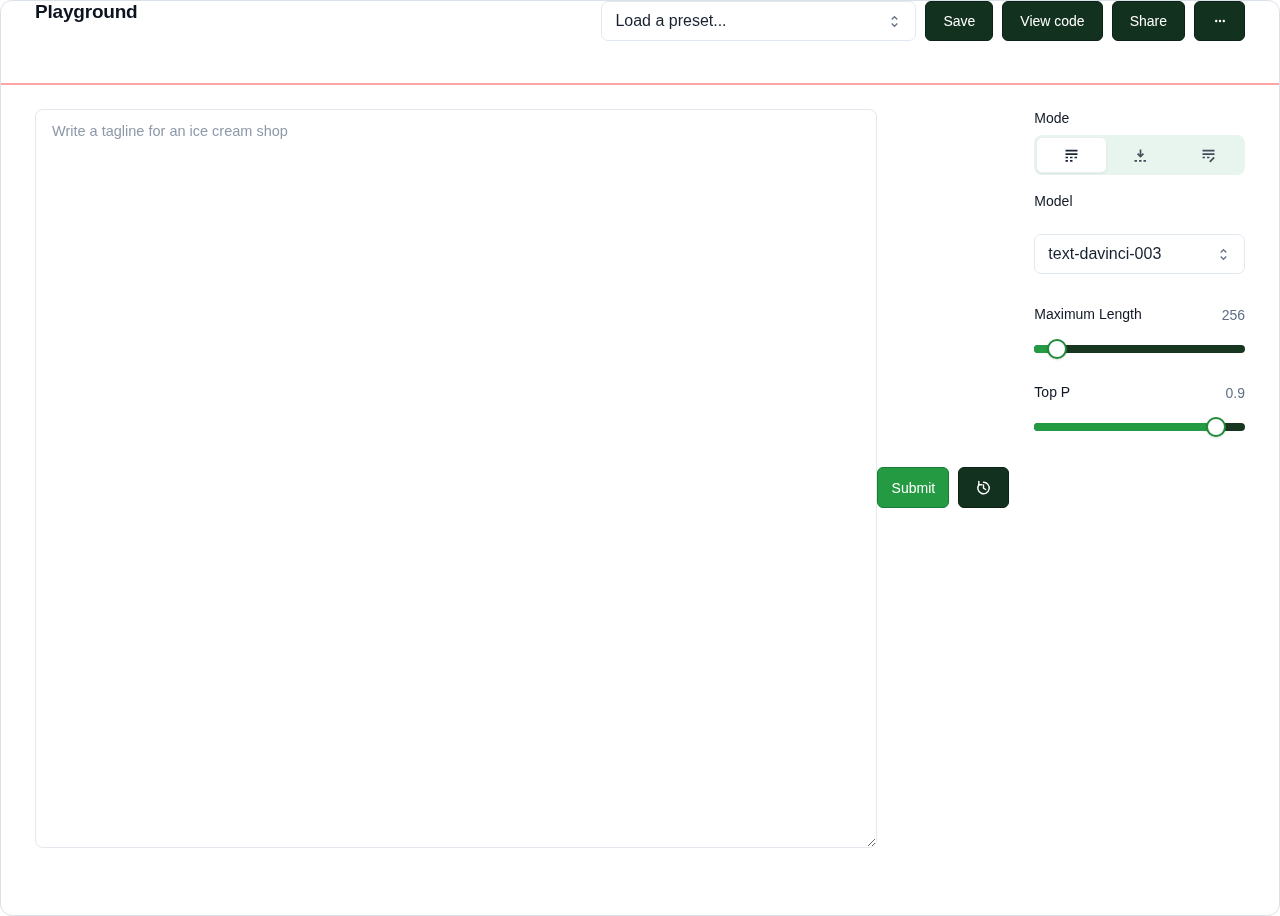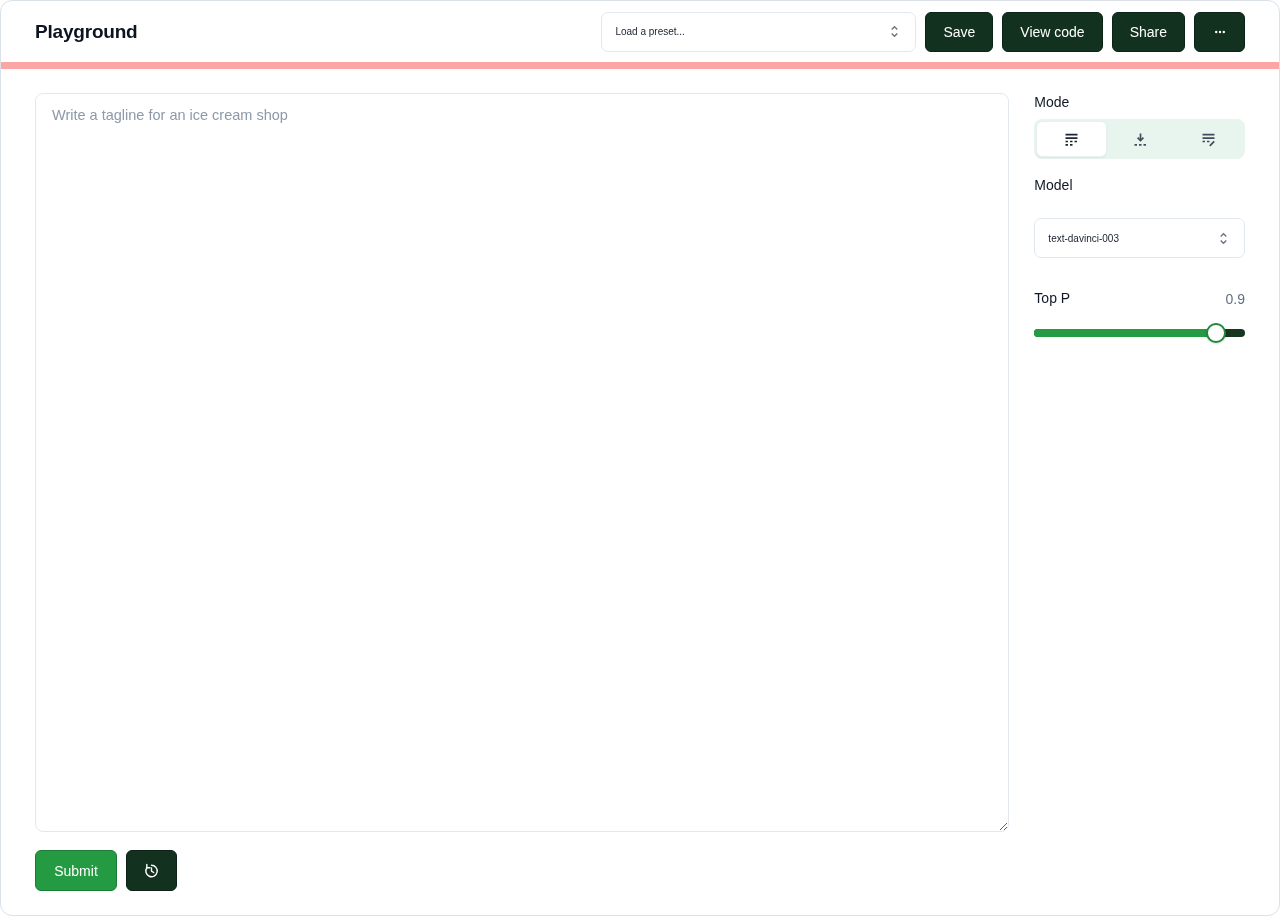--- a/index.html
+++ b/index.html
@@ -14,26 +14,26 @@
     height: 916px;
     background: #ffffff;
     border: 1px solid #dbe1e8;
     border-radius: 12px;
     overflow: hidden;
     position: relative;
   }
 
   
   .header {
-    height: 68px;
-    display: flex;
-    align-items: center;
+    height: 84px;
+    display: flex;
+    align-items: flex-start;
     justify-content: space-between;
     padding: 0 34px;
-    border-bottom: 7px solid #fca5a5;
+    border-bottom: 2px solid #fca5a5;
   }
   .page-title {
     font-size: 19px;
     font-weight: 700;
     letter-spacing: -0.2px;
     color: #0c1420;
   }
   .header-controls {
     display: flex;
     align-items: center;
@@ -41,21 +41,21 @@
   }
   .select-box {
     height: 40px;
     display: flex;
     align-items: center;
     justify-content: space-between;
     border: 1px solid #e2e8f0;
     border-radius: 7px;
     background: #ffffff;
     padding: 0 13px;
-    font-size: 10px;
+    font-size: 16px;
     color: #18212f;
     cursor: pointer;
   }
   .preset-select { width: 315px; }
   .btn {
     height: 40px;
     border-radius: 6px;
     border: 1px solid #0c2215;
     background: #12311e;
     color: #ffffff;
@@ -72,21 +72,21 @@
 
   
   .main {
     display: flex;
     padding: 24px 34px 26px 34px;
     gap: 25px;
   }
   .left-col {
     width: 976px;
     display: flex;
-    flex-direction: column;
+    flex-direction: row;
   }
   .prompt-textarea {
     width: 100%;
     height: 739px;
     border: 1px solid #e3e8ee;
     border-radius: 8px;
     padding: 13px 16px;
     font-family: "Liberation Sans", sans-serif;
     font-size: 14.5px;
     color: #101826;
@@ -97,21 +97,21 @@
   .prompt-textarea::placeholder { color: #8d99a9; }
   .footer-row {
     margin-top: 18px;
     display: flex;
     align-items: center;
     gap: 9px;
   }
   .submit-btn {
     background: #249a42;
     border: 1px solid #1b7d35;
-    width: 82px;
+    width: 72px;
     height: 41px;
     padding: 0;
   }
   .history-btn { height: 41px; }
 
   
   .sidebar {
     width: 211px;
     display: flex;
     flex-direction: column;
@@ -280,20 +280,31 @@
       <div class="field-label model-label">Model</div>
       <div class="select-box model-select">
         <span>text-davinci-003</span>
         <svg class="icon-muted" width="15" height="15" viewBox="0 0 15 15" fill="none" stroke="currentColor" stroke-width="1.4">
           <polyline points="4.7,5.6 7.5,2.8 10.3,5.6"></polyline>
           <polyline points="4.7,9.4 7.5,12.2 10.3,9.4"></polyline>
         </svg>
       </div>
 
 
+      <div class="slider-group">
+        <div class="slider-head">
+          <span class="field-label">Maximum Length</span>
+          <span class="slider-value">256</span>
+        </div>
+        <div class="slider" style="--p: 0.064;">
+          <div class="slider-track"></div>
+          <div class="slider-range"></div>
+          <div class="slider-thumb"></div>
+        </div>
+      </div>
 
       <div class="slider-group">
         <div class="slider-head">
           <span class="field-label">Top P</span>
           <span class="slider-value">0.9</span>
         </div>
         <div class="slider" style="--p: 0.9;">
           <div class="slider-track"></div>
           <div class="slider-range"></div>
           <div class="slider-thumb"></div>

